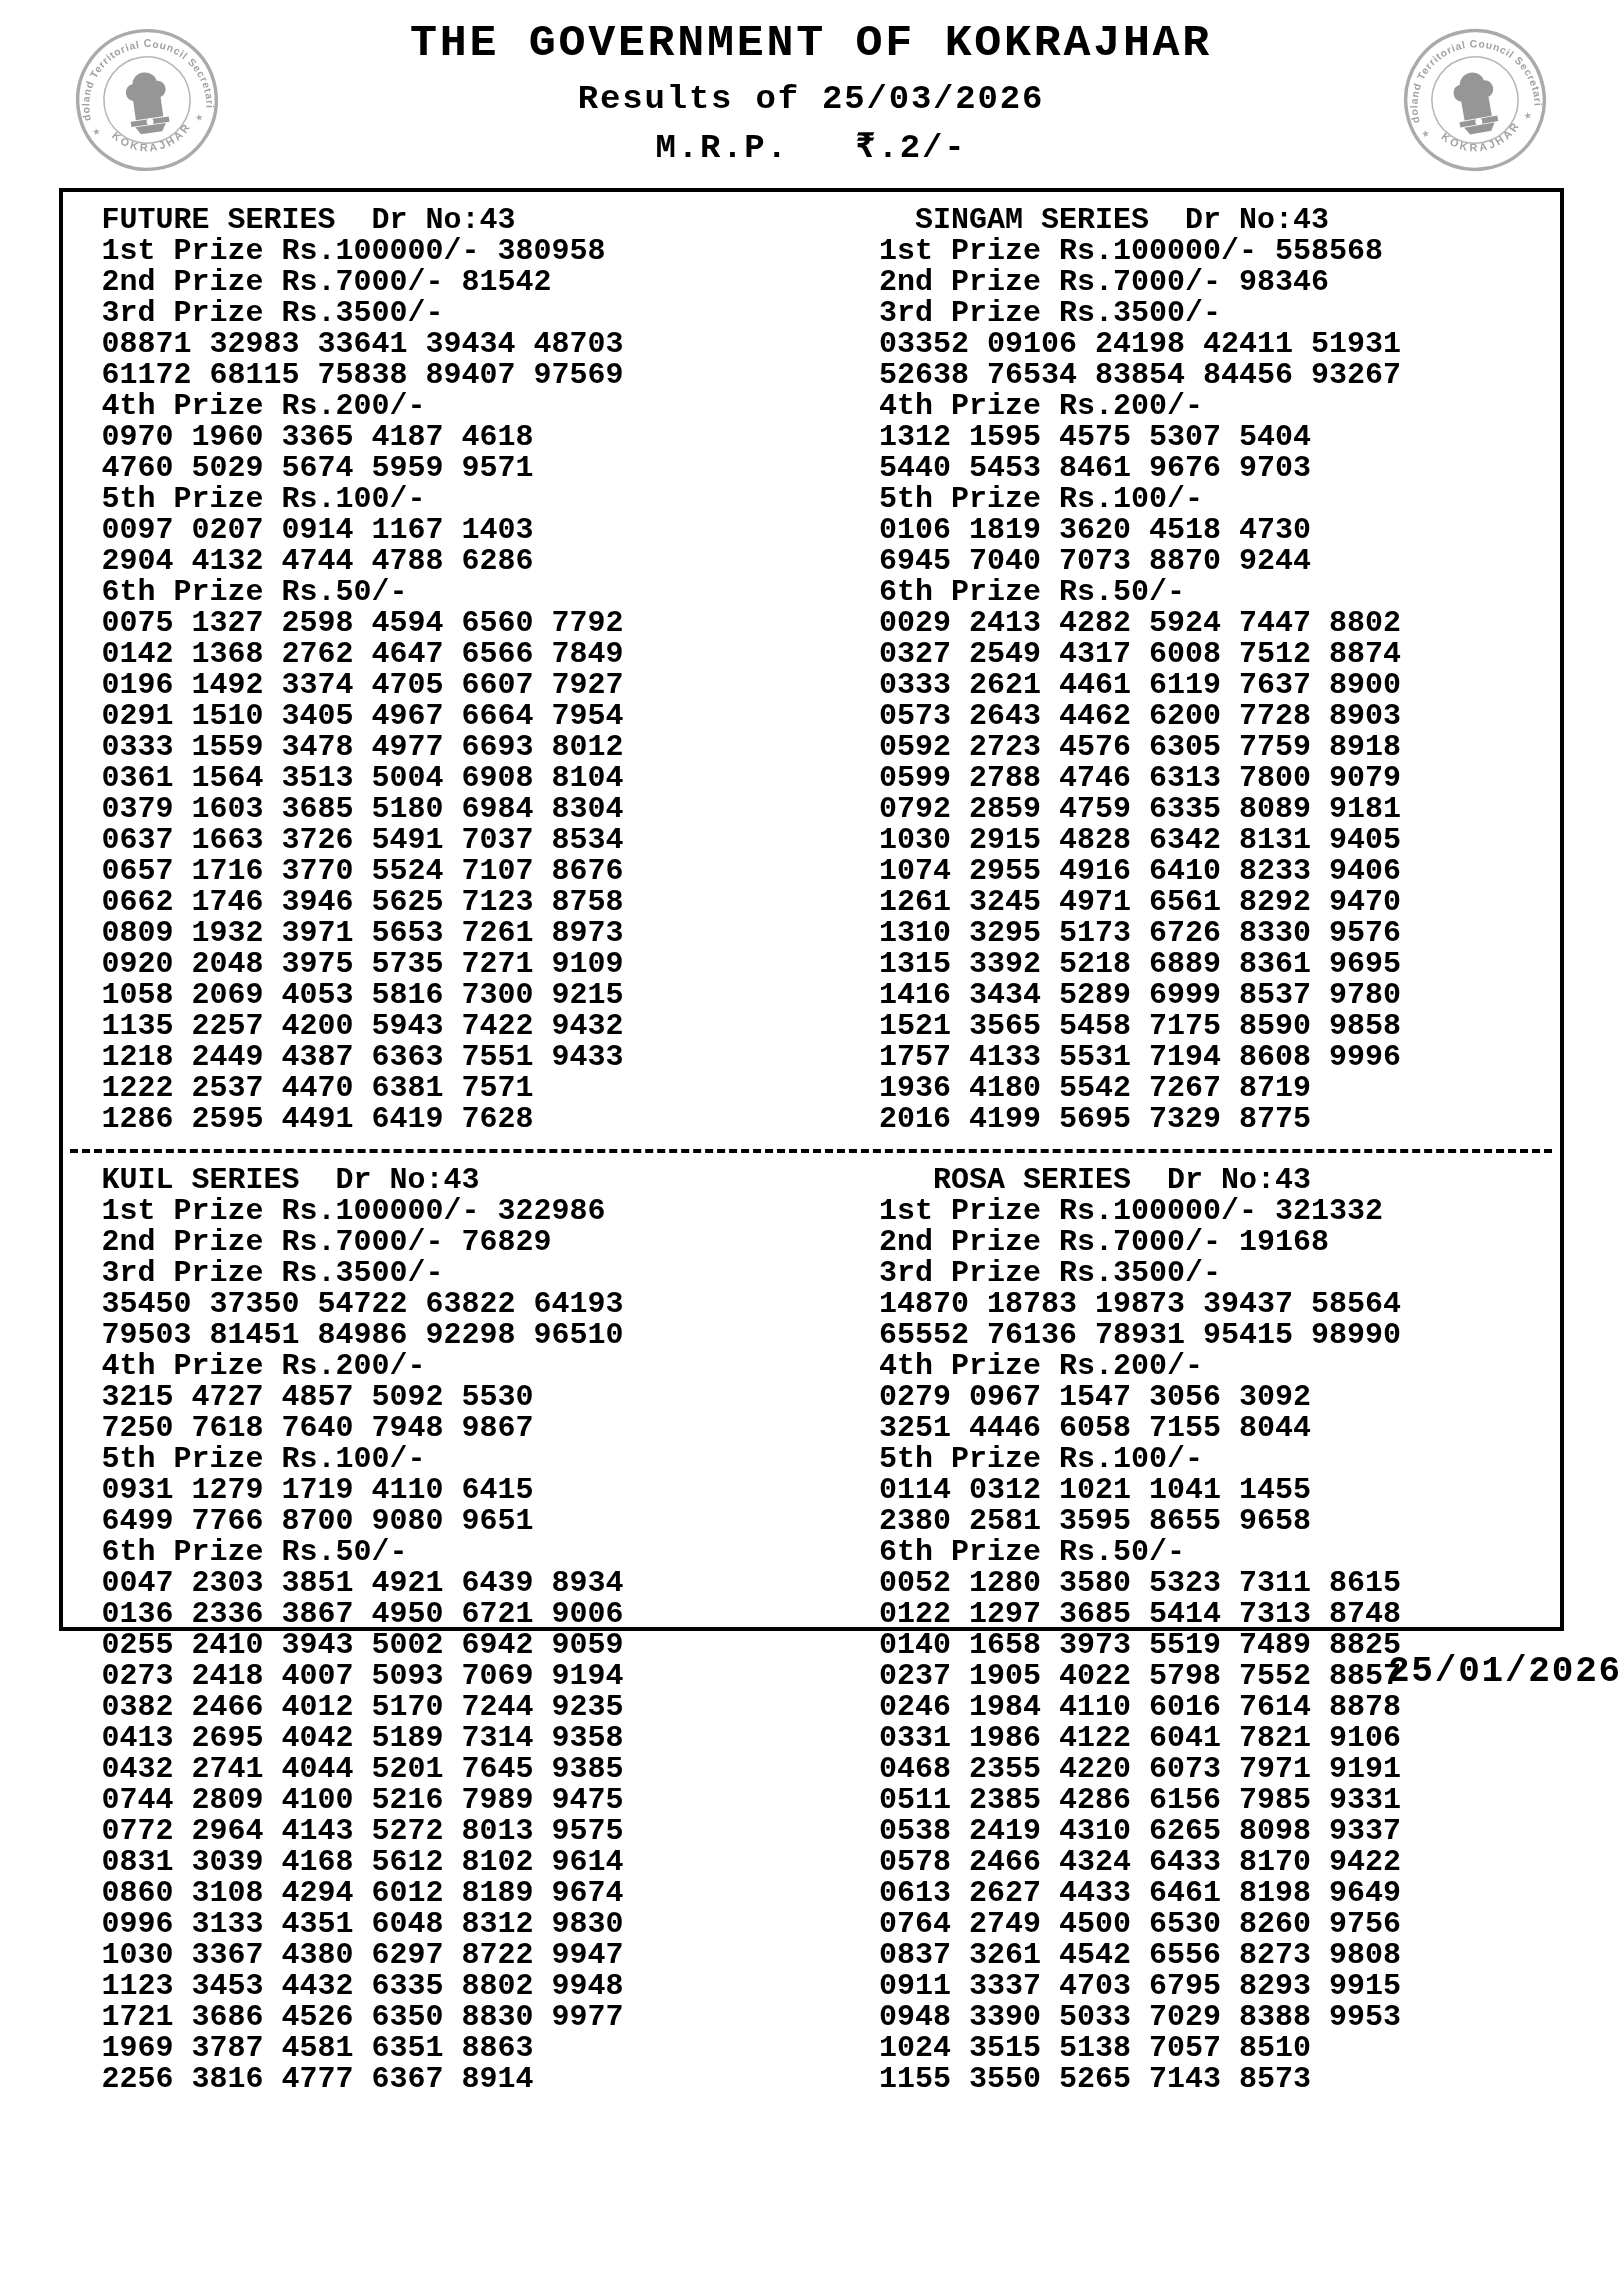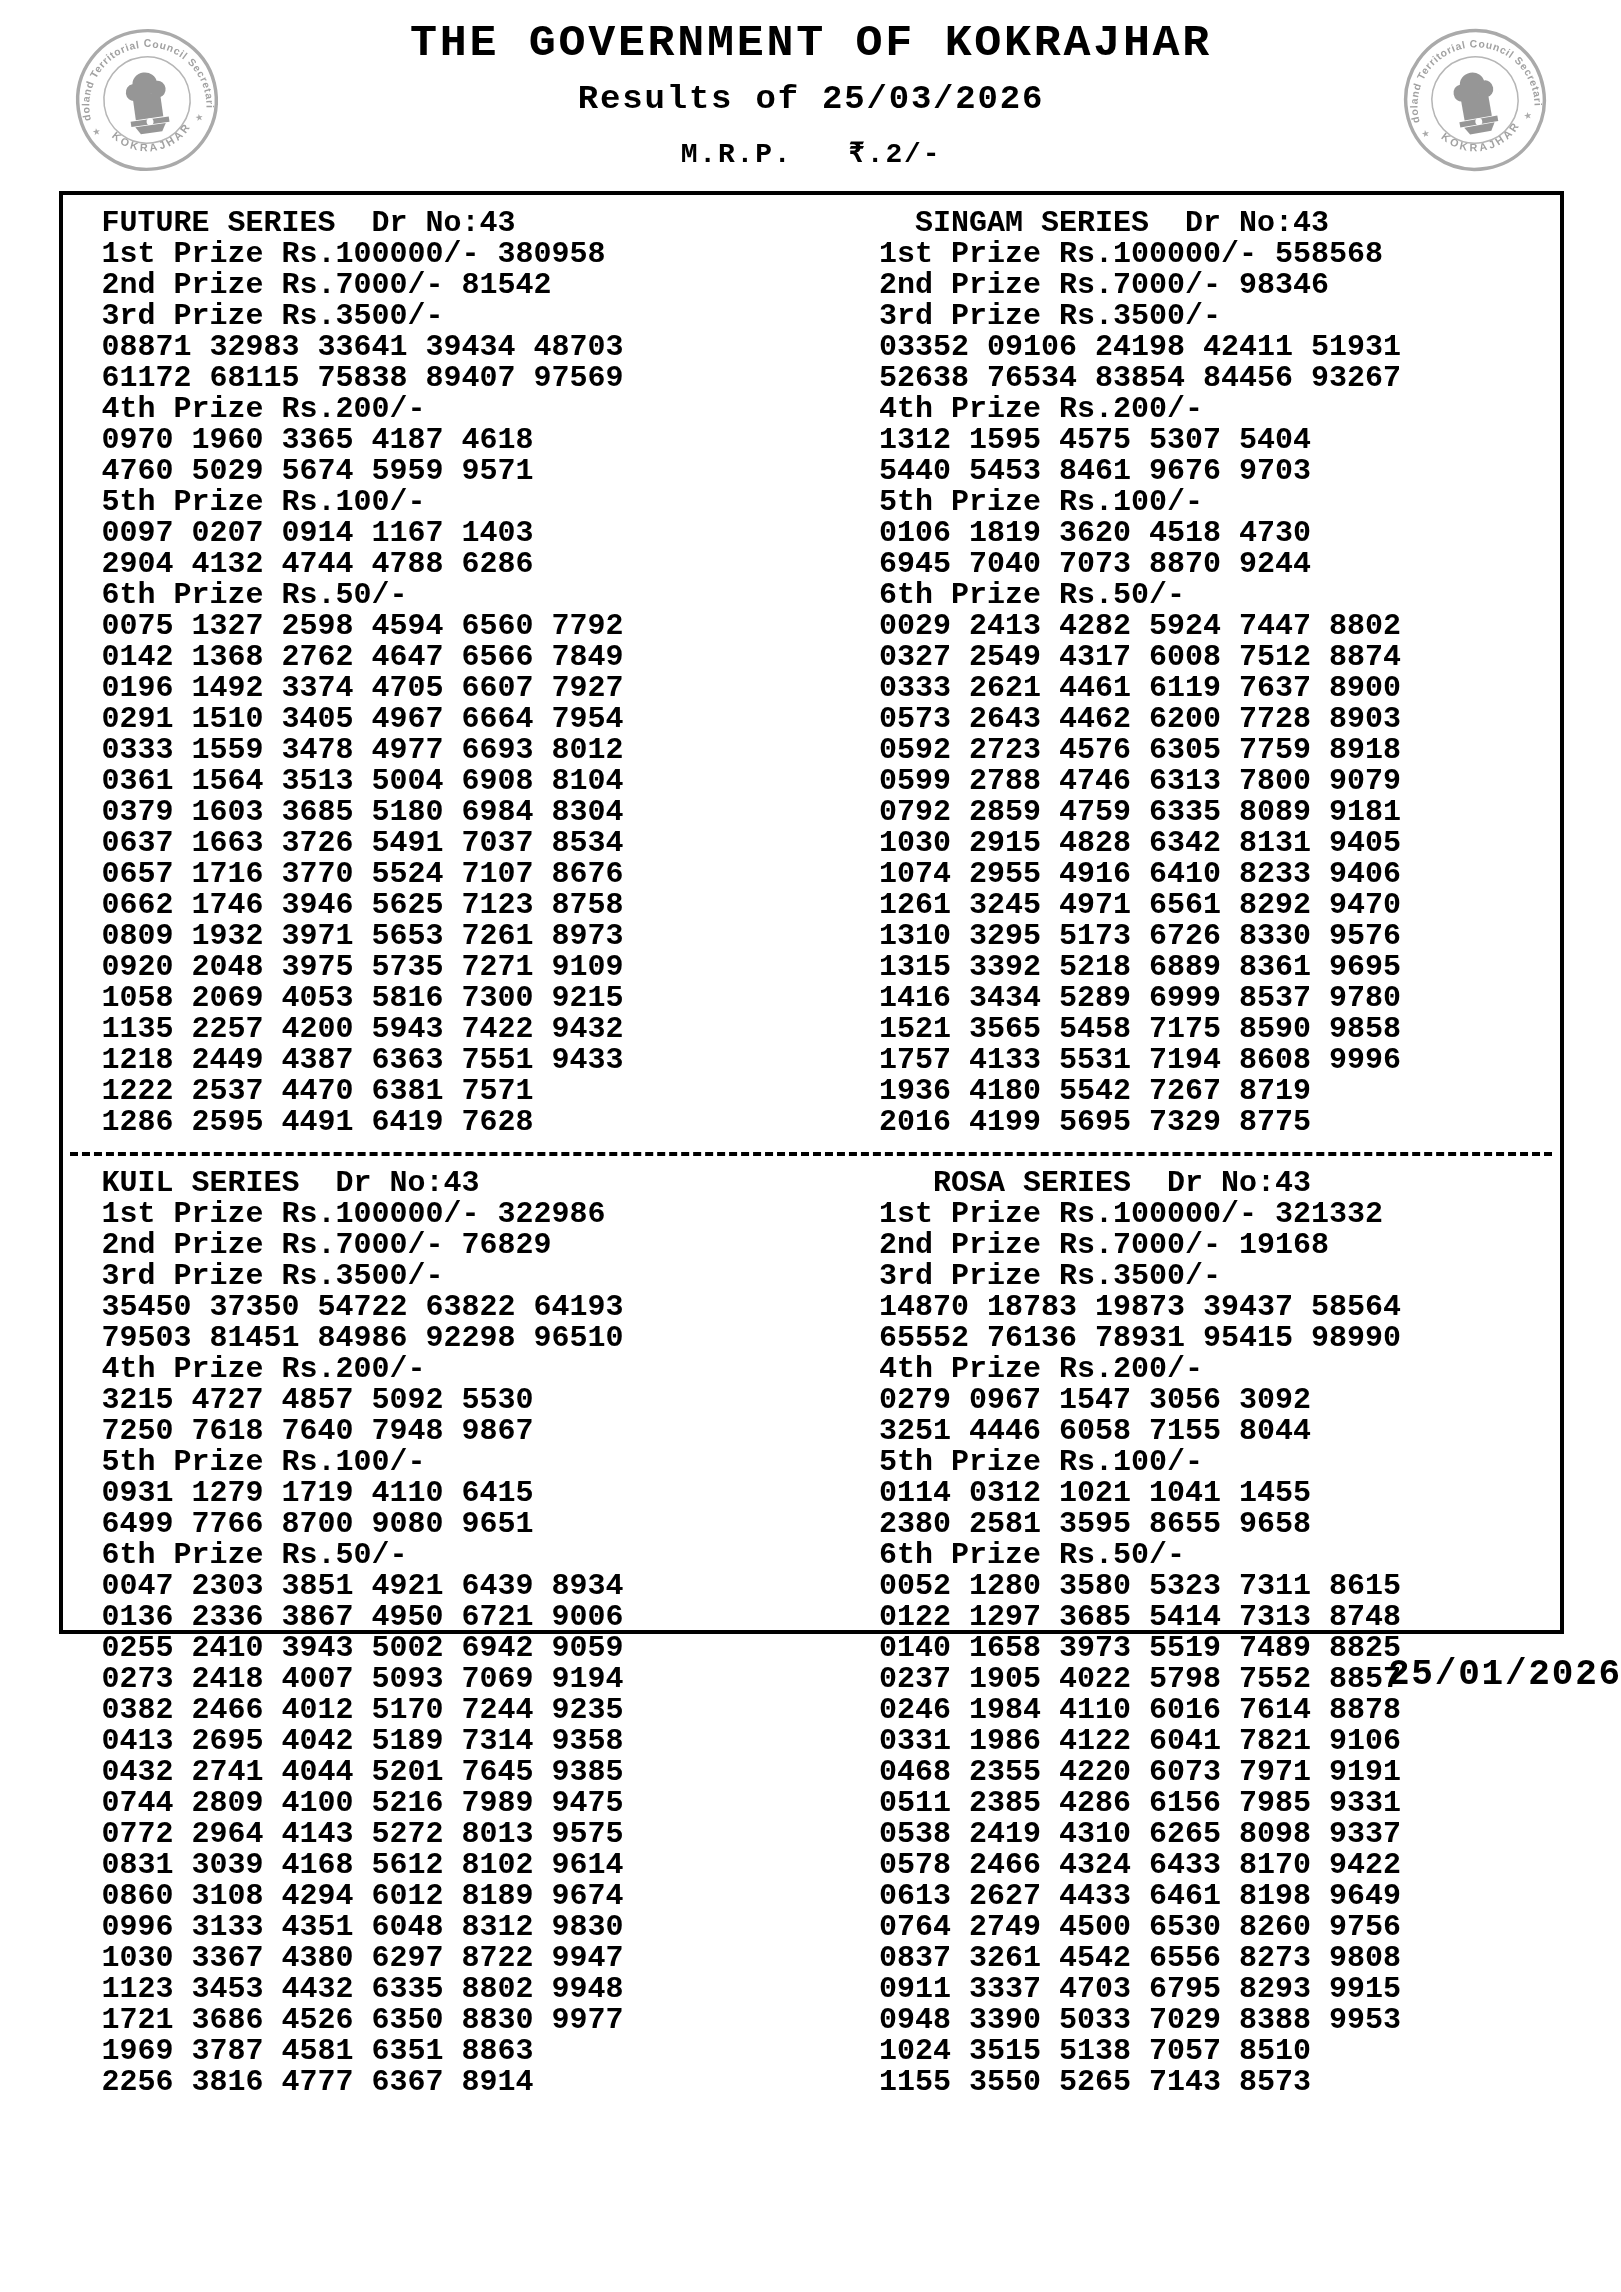--- a/index.html
+++ b/index.html
@@ -7,21 +7,21 @@
     width:1622px;height:2293px;background:#ffffff;color:#000;
     font-family:"Liberation Mono","DejaVu Sans Mono",monospace;
     position:relative;overflow:hidden;
   }
   .page-header{text-align:center;padding-top:18px;}
   .main-title{
     font-size:45px;font-weight:700;letter-spacing:2.7px;white-space:pre;
     font-family:"Liberation Mono","DejaVu Sans Mono",monospace;
   }
   .sub-title{font-size:34px;font-weight:700;letter-spacing:1.8px;margin-top:10.7px;white-space:pre;}
-  .mrp-line{font-size:28px;font-weight:700;letter-spacing:1.8px;margin-top:18px;white-space:pre;}
+  .mrp-line{font-size:34px;font-weight:700;letter-spacing:1.8px;margin-top:7px;white-space:pre;}
   .seal{position:absolute;top:23px;width:154px;height:154px;opacity:.72;}
   .seal.left{left:70px;transform:rotate(-8deg);}
   .seal.right{right:70px;transform:rotate(-10deg);}
   .result-box{
     box-sizing:border-box;width:1505px;height:1443px;margin:21.5px auto 0;
     border:4.5px solid #000;padding-top:12.5px;position:relative;background:#fff;
   }
   .cols{display:grid;grid-template-columns:1fr 1fr;}
   pre.series{
     margin:0;white-space:pre;

